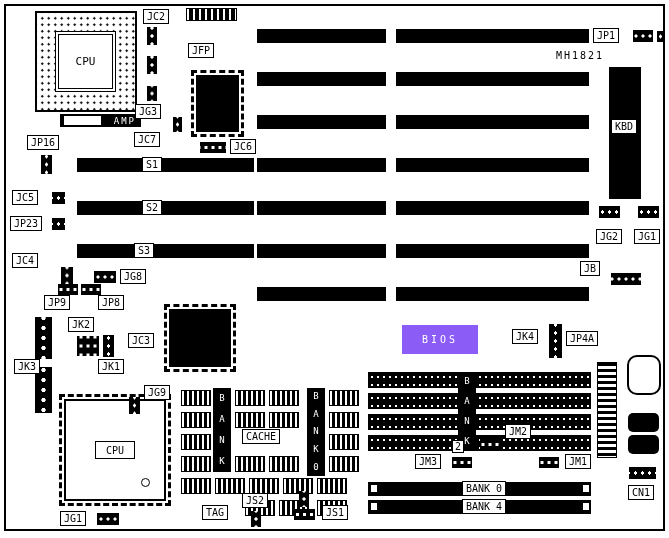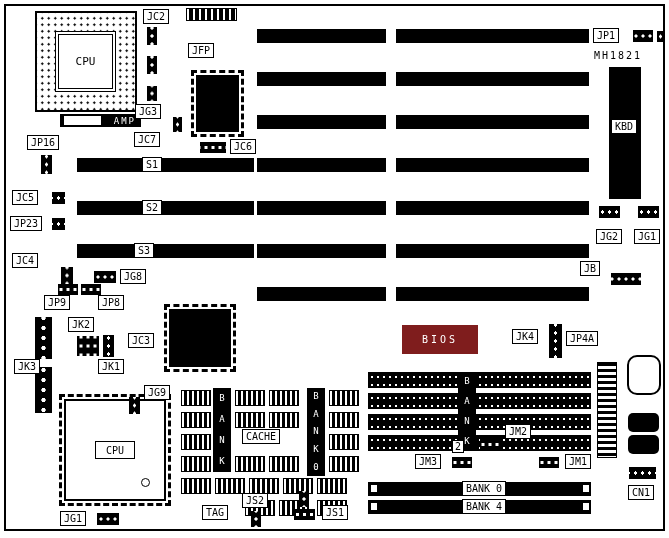--- a/index.html
+++ b/index.html
@@ -5,21 +5,21 @@
   * { box-sizing: border-box; margin: 0; padding: 0; }
   body { width: 669px; height: 538px; position: relative; background: #fff;
          font-family: "DejaVu Sans Mono", monospace; }
   .abs { position: absolute; }
   .frame { position: absolute; left: 4px; top: 4px; width: 661px; height: 527px;
            border: 2px solid #000; }
   .lbl { position: absolute; background: #fff; border: 1px solid #000; color: #000;
          font: 10px/11px "DejaVu Sans Mono", monospace; padding: 1px 3px;
          white-space: nowrap; z-index: 6; }
   .mark { position: absolute; color: #000; font: 10px/11px "DejaVu Sans Mono", monospace;
-          letter-spacing: 2px; z-index: 3; margin-left: 38px; }
+          letter-spacing: 2px; z-index: 3; }
   .bar { position: absolute; background: #000; z-index: 1; }
   .conn { position: absolute; background-color: #000; z-index: 4; }
   .conn.h { background-image: radial-gradient(circle, #fff 1.5px, rgba(0,0,0,0) 1.7px);
             background-size: 7px 100%; background-position: center; }
   .conn.v { background-image: radial-gradient(circle, #fff 1.5px, rgba(0,0,0,0) 1.7px);
             background-size: 100% 8px; background-position: center; }
   .conn.grid { background-image: radial-gradient(circle, #fff 1.5px, rgba(0,0,0,0) 1.7px);
                background-size: 7px 9px; background-position: center; }
   .conn.big { background-image: radial-gradient(circle, #fff 2px, rgba(0,0,0,0) 2.2px);
               background-size: 100% 10px; background-position: center; }
@@ -44,21 +44,21 @@
                  font: 11px "DejaVu Sans Mono", monospace; }
   .qfp { position: absolute; border: 3px dashed #000; z-index: 2; }
   .die { position: absolute; inset: 2px; background: #000; }
   .body { position: absolute; inset: 2px; background: #fff; border: 2px solid #000; }
   .cpu-tag { position: absolute; left: 50%; top: 50%; transform: translate(-50%,-50%);
              width: 40px; height: 18px; border: 1px solid #000; background: #fff;
              display: flex; align-items: center; justify-content: center;
              font: 10px "DejaVu Sans Mono", monospace; }
   .pin1 { position: absolute; right: 14px; bottom: 12px; width: 9px; height: 9px;
           border: 1px solid #000; border-radius: 50%; background: #fff; }
-  .chip-solid { position: absolute; background: #7f1d1d; color: #fff; display: flex;
+  .chip-solid { position: absolute; background: #8b5cf6; color: #fff; display: flex;
                 align-items: center; justify-content: center; z-index: 2;
                 font: 10px "DejaVu Sans Mono", monospace; letter-spacing: 3px; }
   .ampbar { position: absolute; background: #000; z-index: 2; }
   .ampbox { position: absolute; left: 4px; top: 2px; width: 37px; height: 9px; background: #fff; }
   .amptxt { position: absolute; right: 5px; top: 50%; transform: translateY(-50%);
             color: #fff; font: 9px "DejaVu Sans Mono", monospace; letter-spacing: 2px; }
   .battery { position: absolute; border: 2px solid #000; border-radius: 10px;
              background: #fff; z-index: 2; }
   .blob { position: absolute; background: #000; border-radius: 5px; z-index: 2; }
   .endcap { position: absolute; width: 6px; height: 7px; background: #fff; z-index: 3; }

